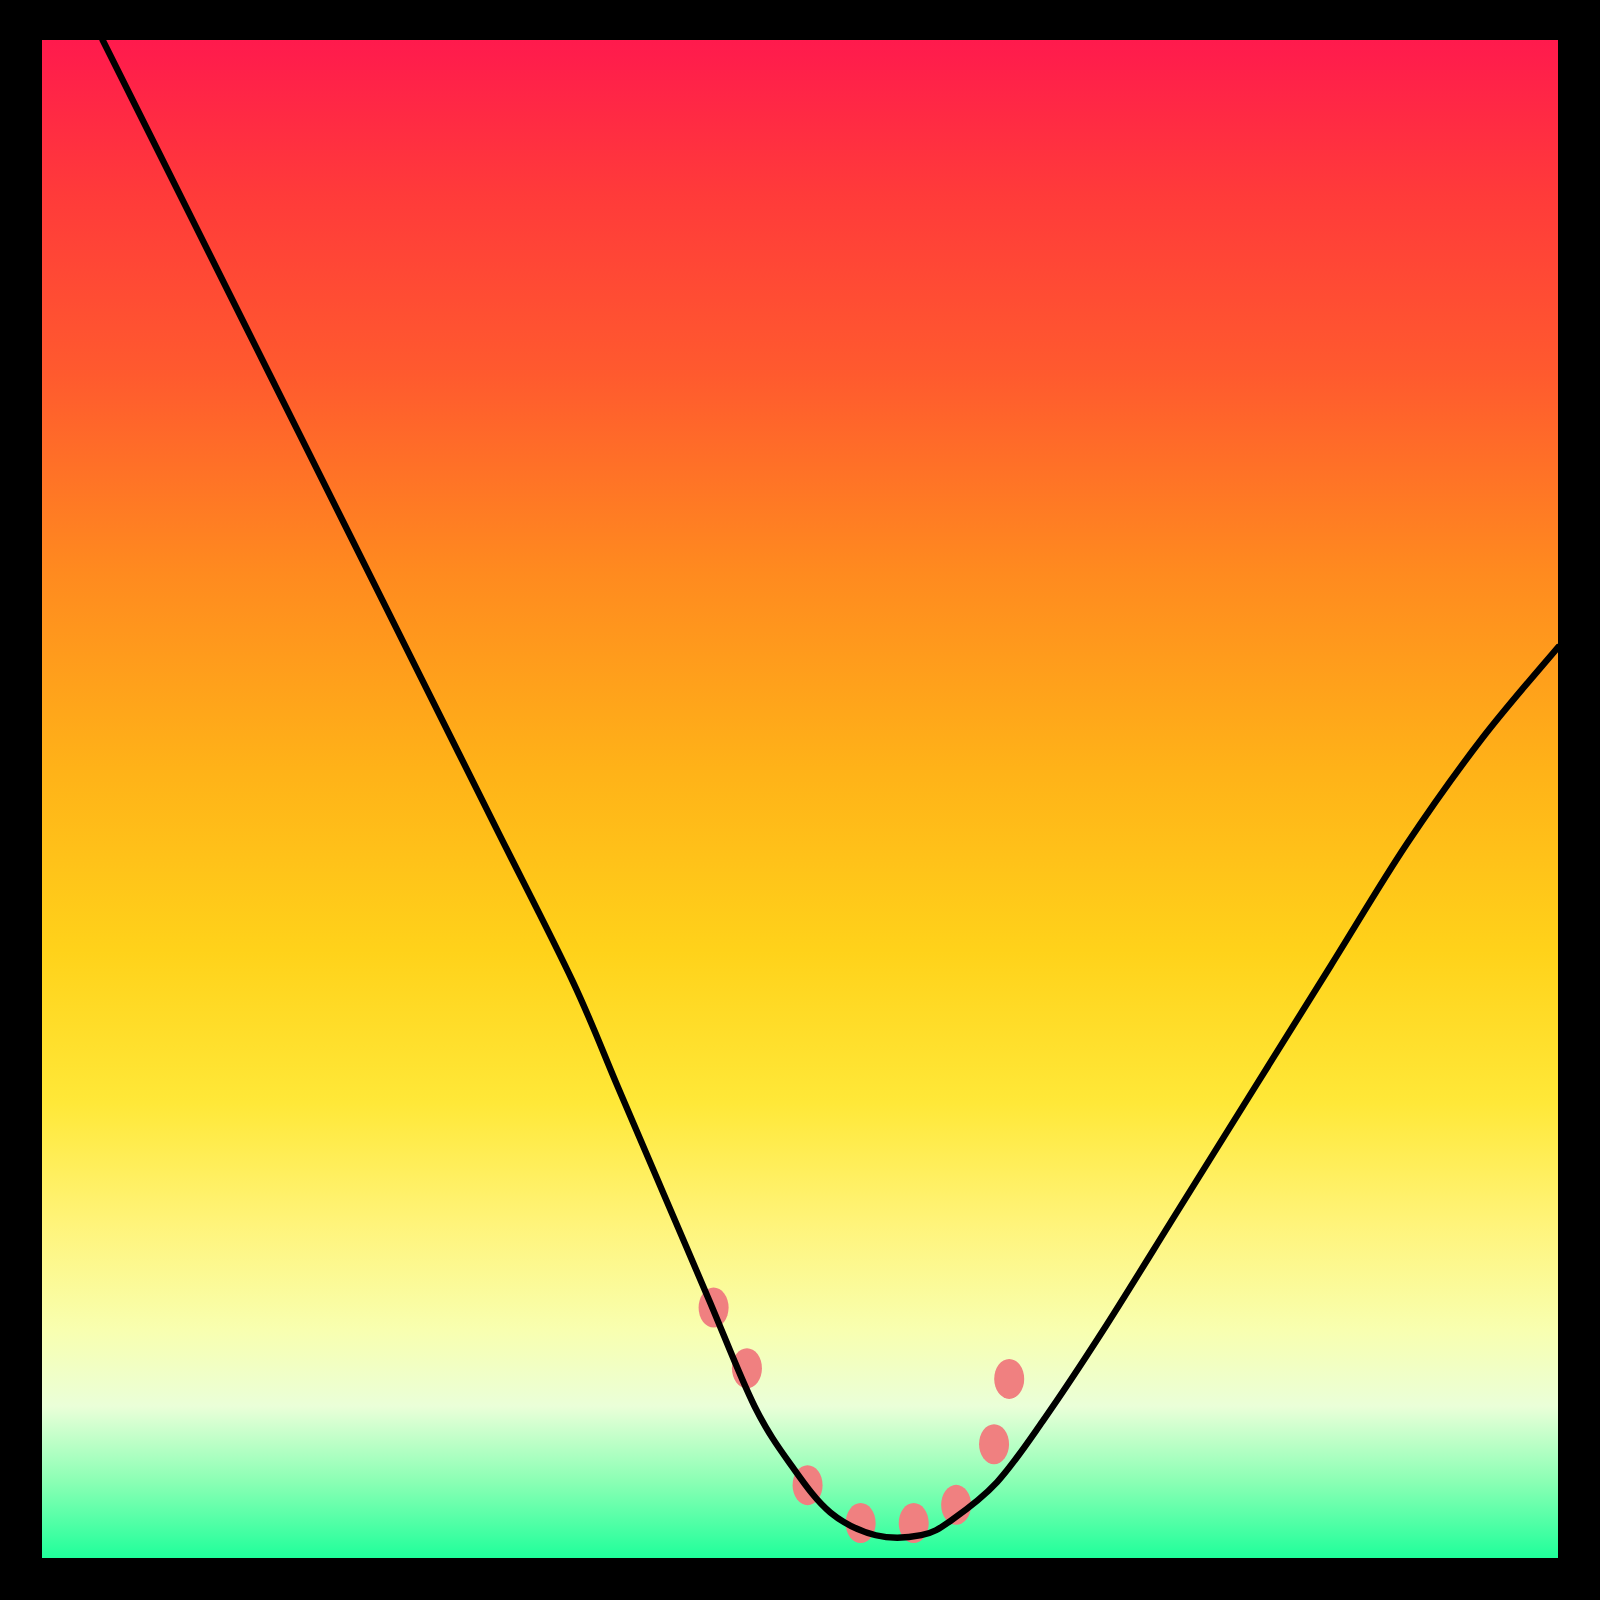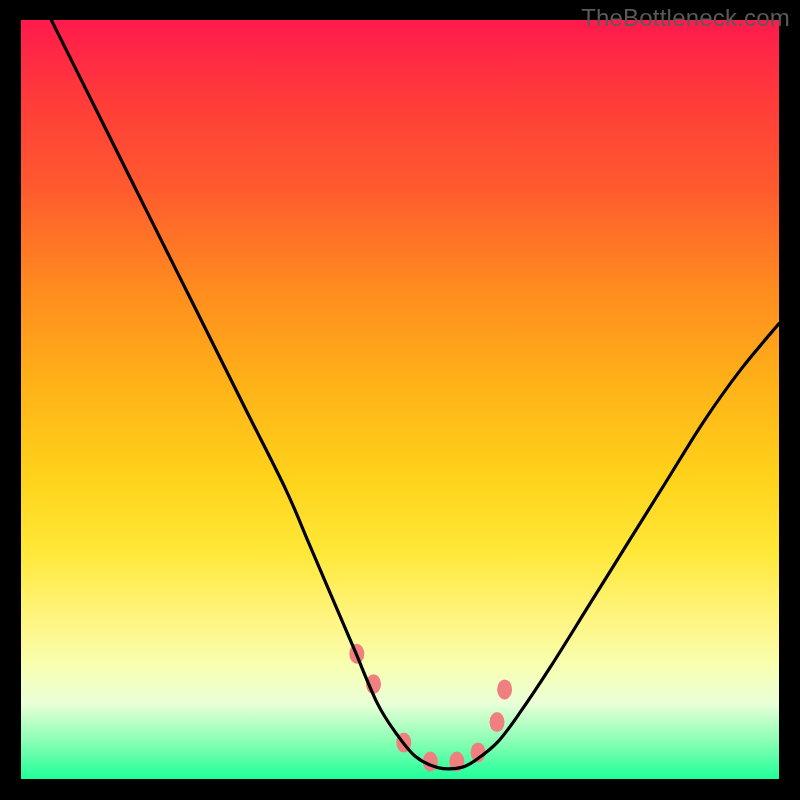--- a/index.html
+++ b/index.html
@@ -69,14 +69,13 @@
         <ellipse cx="382.79" cy="722.568" rx="7.5" ry="10" fill="#f08080"></ellipse>
         <ellipse cx="409.32000000000005" cy="741.543" rx="7.5" ry="10" fill="#f08080"></ellipse>
         <ellipse cx="435.84999999999997" cy="741.543" rx="7.5" ry="10" fill="#f08080"></ellipse>
         <ellipse cx="457.074" cy="732.435" rx="7.5" ry="10" fill="#f08080"></ellipse>
         <ellipse cx="476.024" cy="702.075" rx="7.5" ry="10" fill="#f08080"></ellipse>
         <ellipse cx="483.604" cy="669.438" rx="7.5" ry="10" fill="#f08080"></ellipse>
       </g>
     <path fill="none" stroke="#000" stroke-width="3.2" stroke-linecap="round" d="M 30.32 0 C 37.9 15.180000000000007, 61.90333333333333 63.25000000000004, 75.8 91.08000000000004 C 89.69666666666666 118.91000000000004, 101.06666666666666 141.68000000000004, 113.7 166.98000000000002 C 126.33333333333334 192.28, 138.96666666666667 217.57999999999998, 151.6 242.88 C 164.23333333333332 268.18, 176.86666666666667 293.48, 189.5 318.78000000000003 C 202.13333333333333 344.08000000000004, 214.76666666666668 369.38, 227.4 394.68 C 240.03333333333333 419.98, 255.19333333333333 449.075, 265.3 470.58 C 275.4066666666667 492.085, 280.46000000000004 506, 288.04 523.71 C 295.62 541.4200000000001, 303.2 559.13, 310.78 576.84 C 318.35999999999996 594.5500000000001, 325.94 612.26, 333.52 629.97 C 341.09999999999997 647.6800000000001, 349.31166666666667 669.1850000000001, 356.26 683.1 C 363.2083333333333 697.015, 368.8933333333333 704.605, 375.21 713.46 C 381.52666666666664 722.315, 387.2116666666667 730.5375, 394.16 736.23 C 401.10833333333335 741.9225, 409.32000000000005 745.7175, 416.90000000000003 747.615 C 424.48 749.5125, 433.3233333333333 748.88, 439.64 747.615 C 445.95666666666665 746.35, 448.48333333333335 744.4525, 454.8 740.025 C 461.1166666666667 735.5975, 469.96000000000004 729.2724999999999, 477.54 721.05 C 485.12 712.8275, 491.4366666666667 703.34, 500.28000000000003 690.69 C 509.12333333333333 678.0400000000001, 519.23 662.86, 530.6 645.15 C 541.97 627.4399999999999, 555.8666666666667 604.67, 568.5 584.43 C 581.1333333333333 564.1899999999999, 593.7666666666667 543.95, 606.4 523.71 C 619.0333333333333 503.47, 631.6666666666666 483.23, 644.3 462.99 C 656.9333333333333 442.75, 669.5666666666667 421.24500000000006, 682.2 402.27000000000004 C 694.8333333333334 383.295, 707.4666666666667 365.585, 720.1 349.14 C 732.7333333333333 332.695, 751.6833333333334 311.19, 758 303.6"></path>
   </svg>
 
-  <div class="watermark">TheBottleneck.com</div>
 </div>
 
 </body></html>

